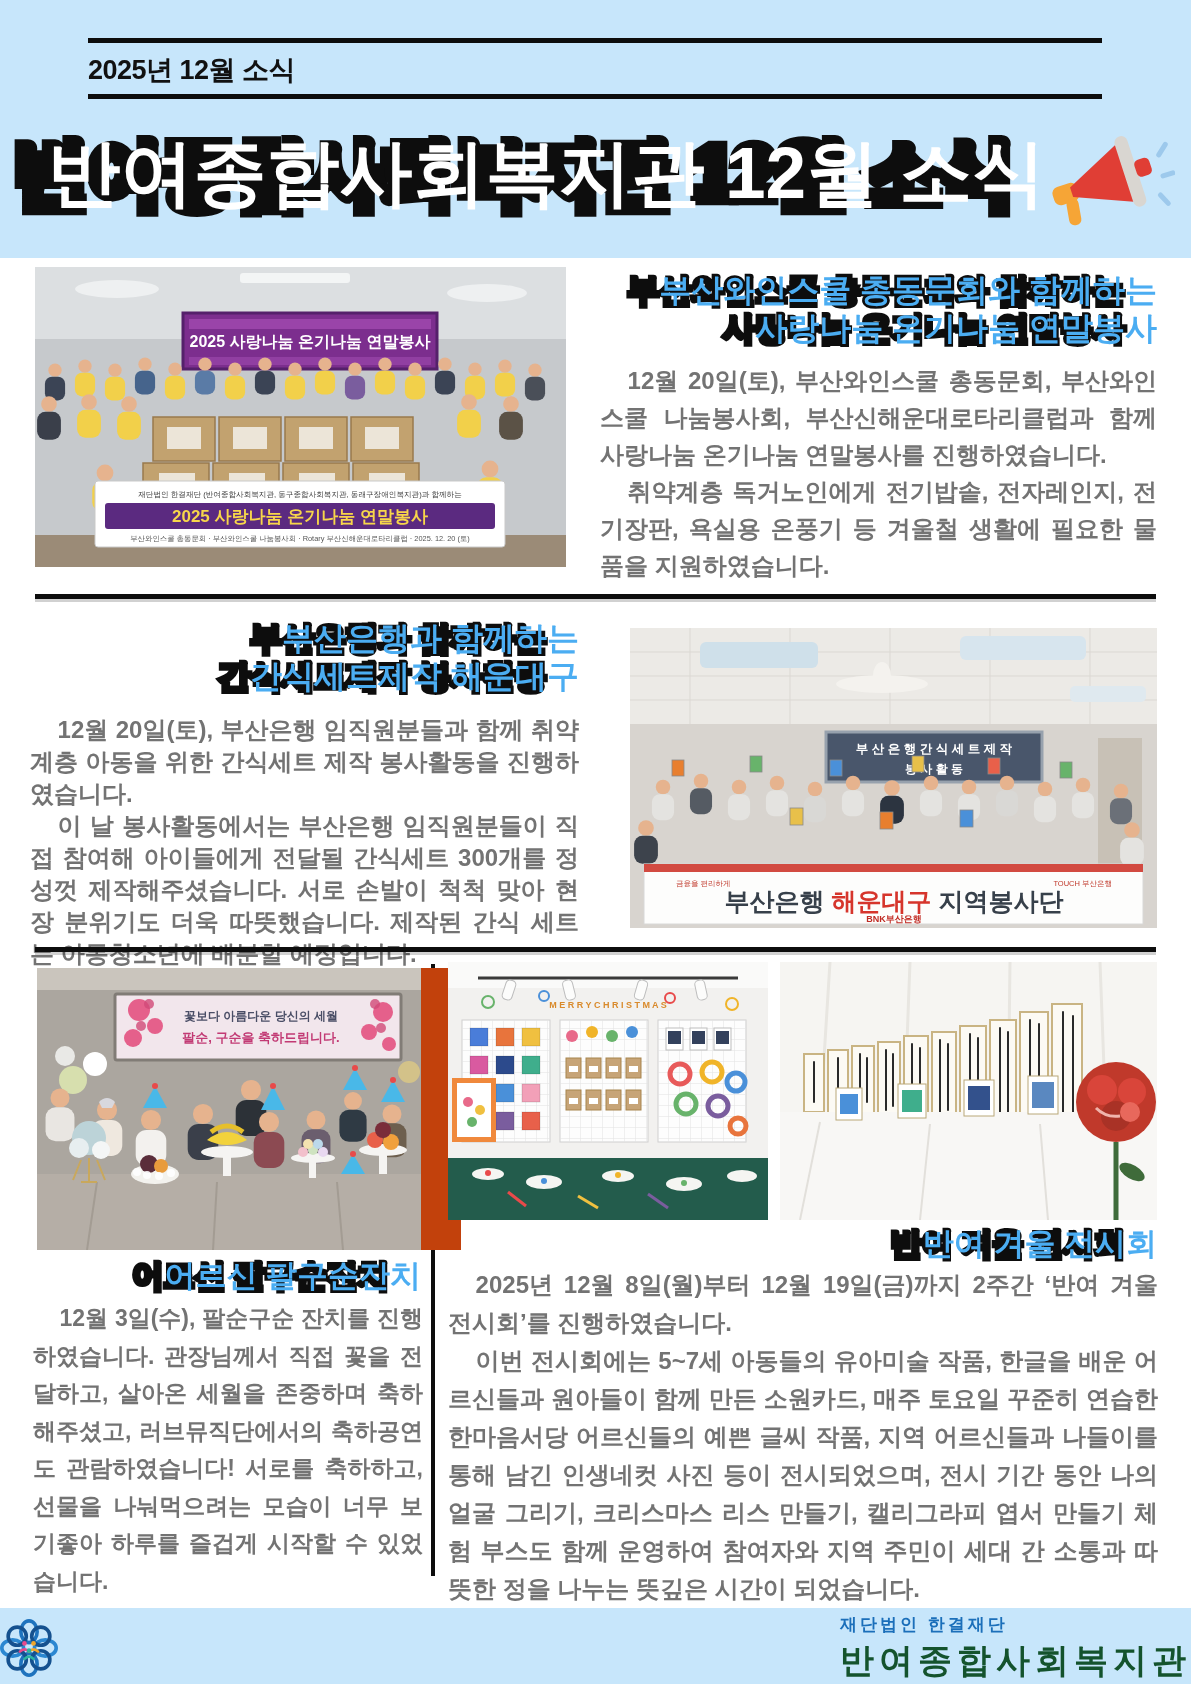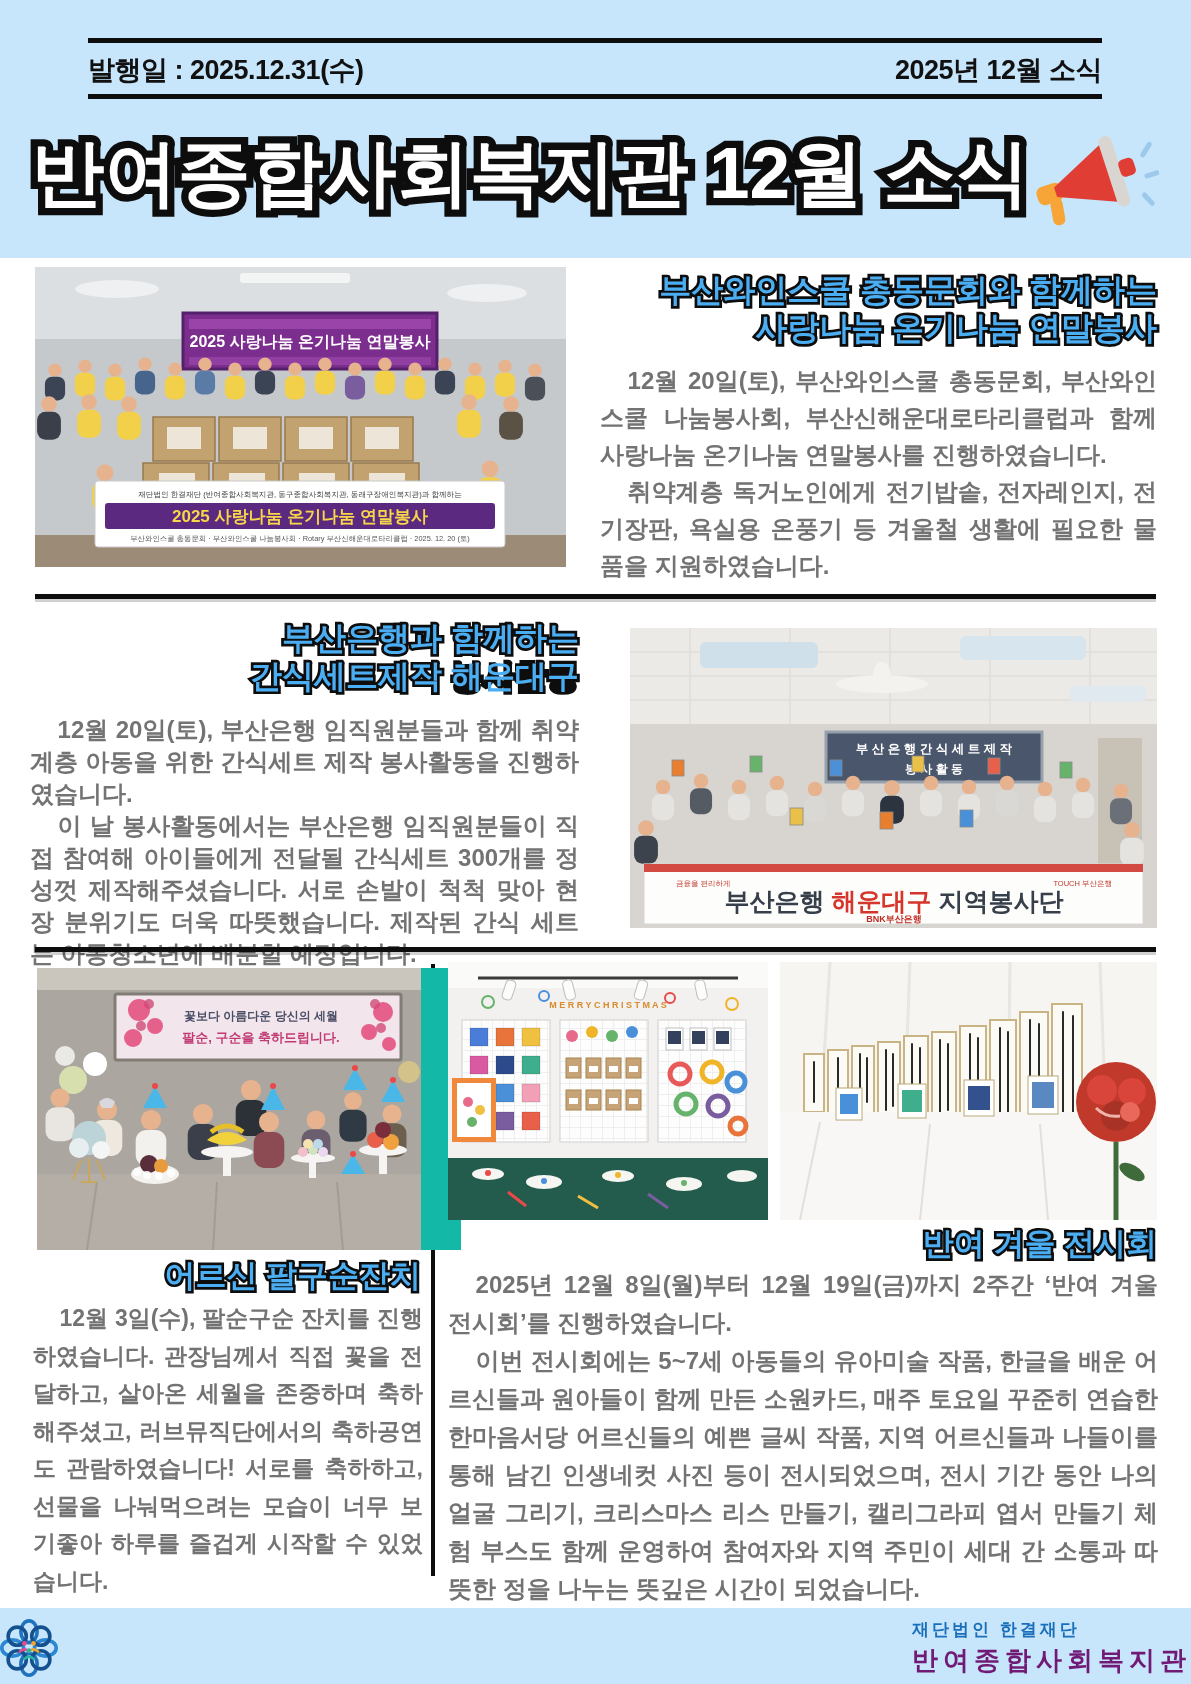--- a/index.html
+++ b/index.html
@@ -9,31 +9,31 @@
   }
   
   .band-top{position:absolute;left:0;top:0;width:1191px;height:258px;background:#c7e6fb;}
   .band-bottom{position:absolute;left:0;top:1608px;width:1191px;height:76px;background:#c7e6fb;}
   .rule{position:absolute;left:88px;width:1014px;height:5px;background:#0d0d0d;}
   .rule.r1{top:38px;} .rule.r2{top:94px;}
   .meta-row{position:absolute;left:88px;top:52px;width:1014px;display:flex;justify-content:space-between;}
   .meta-row span{font-size:27px;font-weight:800;color:#111;letter-spacing:-0.5px;}
   .main-title-row{position:absolute;left:0;top:104px;width:1191px;height:140px;
     display:flex;align-items:center;justify-content:center;}
-  .outline{position:relative;z-index:0;white-space:nowrap;}
+  .outline{position:relative;z-index:0;white-space:nowrap;padding-left:32px;}
   .outline::before{content:attr(data-text);position:absolute;left:0;top:0;z-index:-1;
     color:#0d0d0d;-webkit-text-stroke:0.20em #0d0d0d;}
   .big-title{font-size:73px;font-weight:900;color:#ffffff;letter-spacing:0px;}
   .mega{width:128px;height:118px;margin-left:2px;transform:rotate(-4deg) translateY(6px);}
   
   .divider{position:absolute;left:35px;width:1121px;height:5px;background:#0d0d0d;
     box-shadow:0 3px 0 rgba(0,0,0,0.18);}
   .d1{top:594px;} .d2{top:947px;}
   .vline{position:absolute;left:431px;top:964px;width:4px;height:612px;background:#0d0d0d;}
-  .photo{position:absolute;overflow:hidden;background:#14b8a6;}
+  .photo{position:absolute;overflow:hidden;background:#c2410c;}
   .photo svg{display:block;}
   .sec-title{font-weight:900;color:#4badf2;text-align:right;line-height:1.18;}
   .sec-title .outline{display:inline-block;}
   .sec-title .outline::before{-webkit-text-stroke:0.17em #0d0d0d;}
   .body-text{font-weight:700;color:#737373;text-align:justify;word-break:break-all;}
   .body-text p{margin:0;text-indent:1.15em;}
   .body-text p.no-indent{text-indent:0;}
   
   .s1-photo{left:35px;top:267px;width:531px;height:300px;}
   .s1-text{position:absolute;left:600px;top:272px;width:557px;}
@@ -50,30 +50,29 @@
   .s3l-body{position:absolute;left:33px;top:1300px;width:390px;font-size:23px;line-height:37.5px;}
   .s4a-photo{left:448px;top:962px;width:320px;height:258px;text-align:center;}
   .s4b-photo{left:780px;top:962px;width:377px;height:258px;}
   .s3r-title{position:absolute;left:448px;top:1226px;width:709px;font-size:31px;}
   .s3r-body{position:absolute;left:448px;top:1266px;width:710px;font-size:24px;line-height:38px;}
   
   .footer-inner{position:absolute;left:0;top:1612px;width:1191px;height:72px;
     display:flex;align-items:center;justify-content:space-between;}
   .emblem{width:58px;height:58px;margin-right:10px;}
   .f-foundation{font-size:17px;font-weight:800;color:#1b6fba;letter-spacing:3px;margin-bottom:2px;}
-  .f-org{font-size:26px;font-weight:900;color:#701a75;letter-spacing:5px;}
+  .f-org{font-size:34px;font-weight:900;color:#14532d;letter-spacing:5px;}
   svg text{font-family:"Liberation Sans","DejaVu Sans",sans-serif;}
 </style>
 </head>
 <body>
 
 <div class="band-top"></div>
 <div class="rule r1"></div>
 <div class="meta-row">
-  <span>발행일 : 2025.12.31(수)</span>
   <span>2025년 12월 소식</span>
 </div>
 <div class="rule r2"></div>
 
 <div class="main-title-row">
   <span class="big-title outline" data-text="반여종합사회복지관 12월 소식">반여종합사회복지관 12월 소식</span>
   <svg class="mega" viewBox="0 0 230 150">
     <g transform="rotate(-14 110 75)">
       <rect x="6" y="58" width="46" height="34" rx="12" fill="#f6a536"></rect>
       <rect x="22" y="86" width="22" height="48" rx="10" fill="#f6a536" transform="rotate(8 33 110)"></rect>

